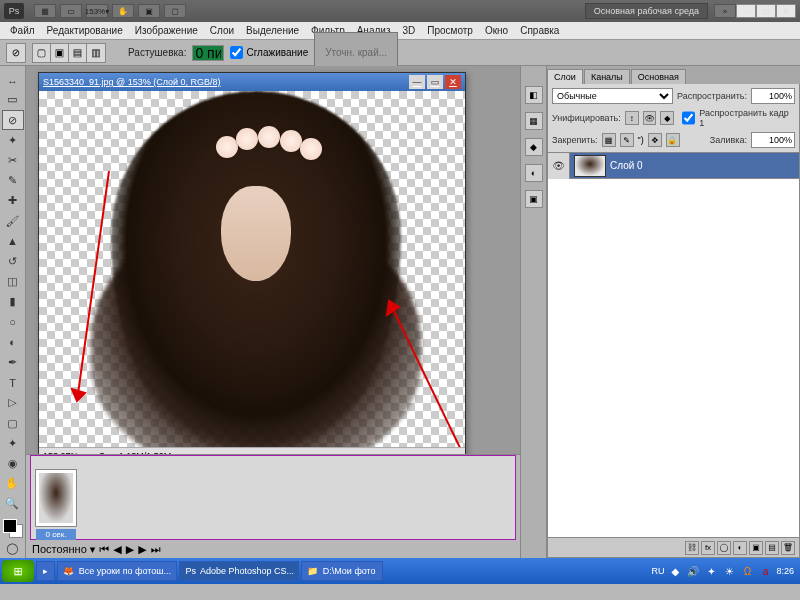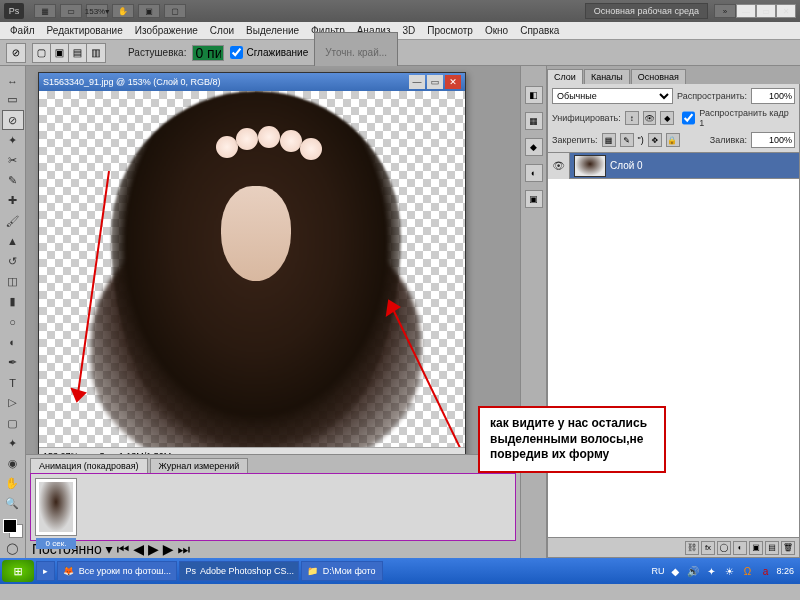--- a/index.html
+++ b/index.html
@@ -24,21 +24,21 @@
   .ob-btn { background: #a8a8a8; border: 1px solid #777; padding: 14px 10px; font-size: 10px; color: #666; }
   .workspace-area { display: flex; height: 492px; }
   .toolbox { width: 26px; background: #b8b8b8; border-right: 1px solid #888; display: flex; flex-direction: column; align-items: center; padding-top: 4px; gap: 1px; }
   .tool { width: 22px; height: 20px; display: flex; align-items: center; justify-content: center; font-size: 11px; color: #333; }
   .tool.sel { background: #d8d8d8; border: 1px solid #666; }
   .swatch { width: 20px; height: 20px; margin-top: 4px; position: relative; }
   .swatch .fg { width: 14px; height: 14px; background: #000; border: 1px solid #fff; position: absolute; top: 0; left: 0; }
   .swatch .bg { width: 14px; height: 14px; background: #fff; border: 1px solid #888; position: absolute; bottom: 0; right: 0; }
   .center { flex: 1; background: #9a9a9a; position: relative; display: flex; flex-direction: column; }
   .doc-win { position: absolute; top: 6px; left: 12px; width: 428px; height: 392px; background: #e8e8e8; border: 1px solid #333; box-shadow: 2px 2px 6px rgba(0,0,0,0.3); display: flex; flex-direction: column; }
-  .doc-titlebar { height: 18px; background: linear-gradient(#5a8dd8,#3a6db8); display: flex; align-items: center; padding: 0 4px; color: #fff; font-size: 9px; }
+  .doc-titlebar { height: 18px; background: linear-gradient(#5a8dd8,#3a6db8); display: flex; align-items: center; padding: 0 4px; color: #fff; font-size: 9px; text-decoration: underline; }
   .doc-titlebar .dt-spacer { flex: 1; }
   .doc-titlebar .dt-btn { width: 16px; height: 14px; margin-left: 2px; display: flex; align-items: center; justify-content: center; font-size: 9px; }
   .doc-titlebar .dt-min { background: #d8d8d8; color: #333; }
   .doc-titlebar .dt-max { background: #d8d8d8; color: #333; }
   .doc-titlebar .dt-close { background: #d04030; color: #fff; }
   .doc-canvas { flex: 1; position: relative; overflow: hidden; }
   .checker { position: absolute; inset: 0; background-image:
     linear-gradient(45deg,#ccc 25%,transparent 25%),
     linear-gradient(-45deg,#ccc 25%,transparent 25%),
     linear-gradient(45deg,transparent 75%,#ccc 75%),
@@ -53,21 +53,21 @@
   .arrow { position: absolute; stroke: #d00; stroke-width: 2; fill: #d00; }
   .doc-status { height: 16px; background: #e0e0e0; border-top: 1px solid #aaa; display: flex; align-items: center; font-size: 9px; padding: 0 4px; gap: 20px; }
   .bottom-panel { position: absolute; left: 0; right: 0; bottom: 0; height: 104px; background: #b8b8b8; border-top: 1px solid #888; display: flex; flex-direction: column; }
   .bp-tabs { height: 18px; display: flex; align-items: flex-end; padding-left: 4px; }
   .bp-tab { background: #c8c8c8; border: 1px solid #888; border-bottom: none; padding: 2px 8px; font-size: 9px; margin-right: 2px; }
   .bp-tab.active { background: #d8d8d8; }
   .bp-body { flex: 1; background: #d8d8d8; border: 1px solid #a21caf; margin: 0 4px; display: flex; align-items: center; padding: 4px; gap: 6px; }
   .frame { width: 42px; height: 58px; background: #fff; border: 1px solid #888; position: relative; }
   .frame .thumb { position: absolute; inset: 3px; background: radial-gradient(ellipse at 50% 40%,#3a2418,#d8d8d8 70%); }
   .frame .flab { position: absolute; bottom: -14px; left: 0; right: 0; background: #5a8dd8; color: #fff; font-size: 8px; text-align: center; padding: 1px; }
-  .bp-footer { height: 18px; display: flex; align-items: center; padding: 0 6px; font-size: 14px; gap: 4px; }
+  .bp-footer { height: 18px; display: flex; align-items: center; padding: 0 6px; font-size: 11px; gap: 4px; }
   .note { position: absolute; left: 452px; top: 340px; width: 188px; background: #fff; border: 2px solid #c00; padding: 8px 10px; font-size: 12px; font-weight: bold; line-height: 1.3; color: #000; z-index: 10; }
   .right-panel { width: 280px; background: #b8b8b8; border-left: 1px solid #888; display: flex; }
   .rp-rail { width: 26px; background: #b0b0b0; border-right: 1px solid #888; display: flex; flex-direction: column; align-items: center; padding-top: 20px; gap: 8px; }
   .rp-rail .ricon { width: 18px; height: 18px; background: #d0d0d0; border: 1px solid #888; font-size: 9px; display: flex; align-items: center; justify-content: center; }
   .rp-main { flex: 1; display: flex; flex-direction: column; }
   .rp-tabs { height: 18px; display: flex; align-items: flex-end; background: #a8a8a8; }
   .rp-tab { padding: 2px 6px; font-size: 9px; background: #c0c0c0; border: 1px solid #888; border-bottom: none; margin-right: 1px; }
   .rp-tab.active { background: #d8d8d8; }
   .rp-section { background: #d8d8d8; border: 1px solid #888; border-top: none; padding: 4px; font-size: 9px; display: flex; flex-direction: column; gap: 4px; }
   .rp-row { display: flex; align-items: center; gap: 4px; }
@@ -204,27 +204,22 @@
           <polygon points="10,10 8,24 20,16"></polygon>
         </svg>
       </div>
       <div class="doc-status">
         <span>153,27%</span>
         <span>Док:   1,13M/1,50M</span>
         <span style="margin-left:auto">▸</span>
       </div>
     </div>
 
-    <div class="note">как видите у нас остались выделенными волосы,не повредив их форму</div>
 
     <div class="bottom-panel">
-      <div class="bp-tabs">
-        <div class="bp-tab active">Анимация (покадровая)</div>
-        <div class="bp-tab">Журнал измерений</div>
-      </div>
       <div class="bp-body">
         <div class="frame">
           <div class="thumb"></div>
           <div class="flab">0 сек.</div>
         </div>
       </div>
       <div class="bp-footer">
         <span><span>Постоянно</span> ▾</span>
         <span>⏮</span>
         <span>◀</span>

